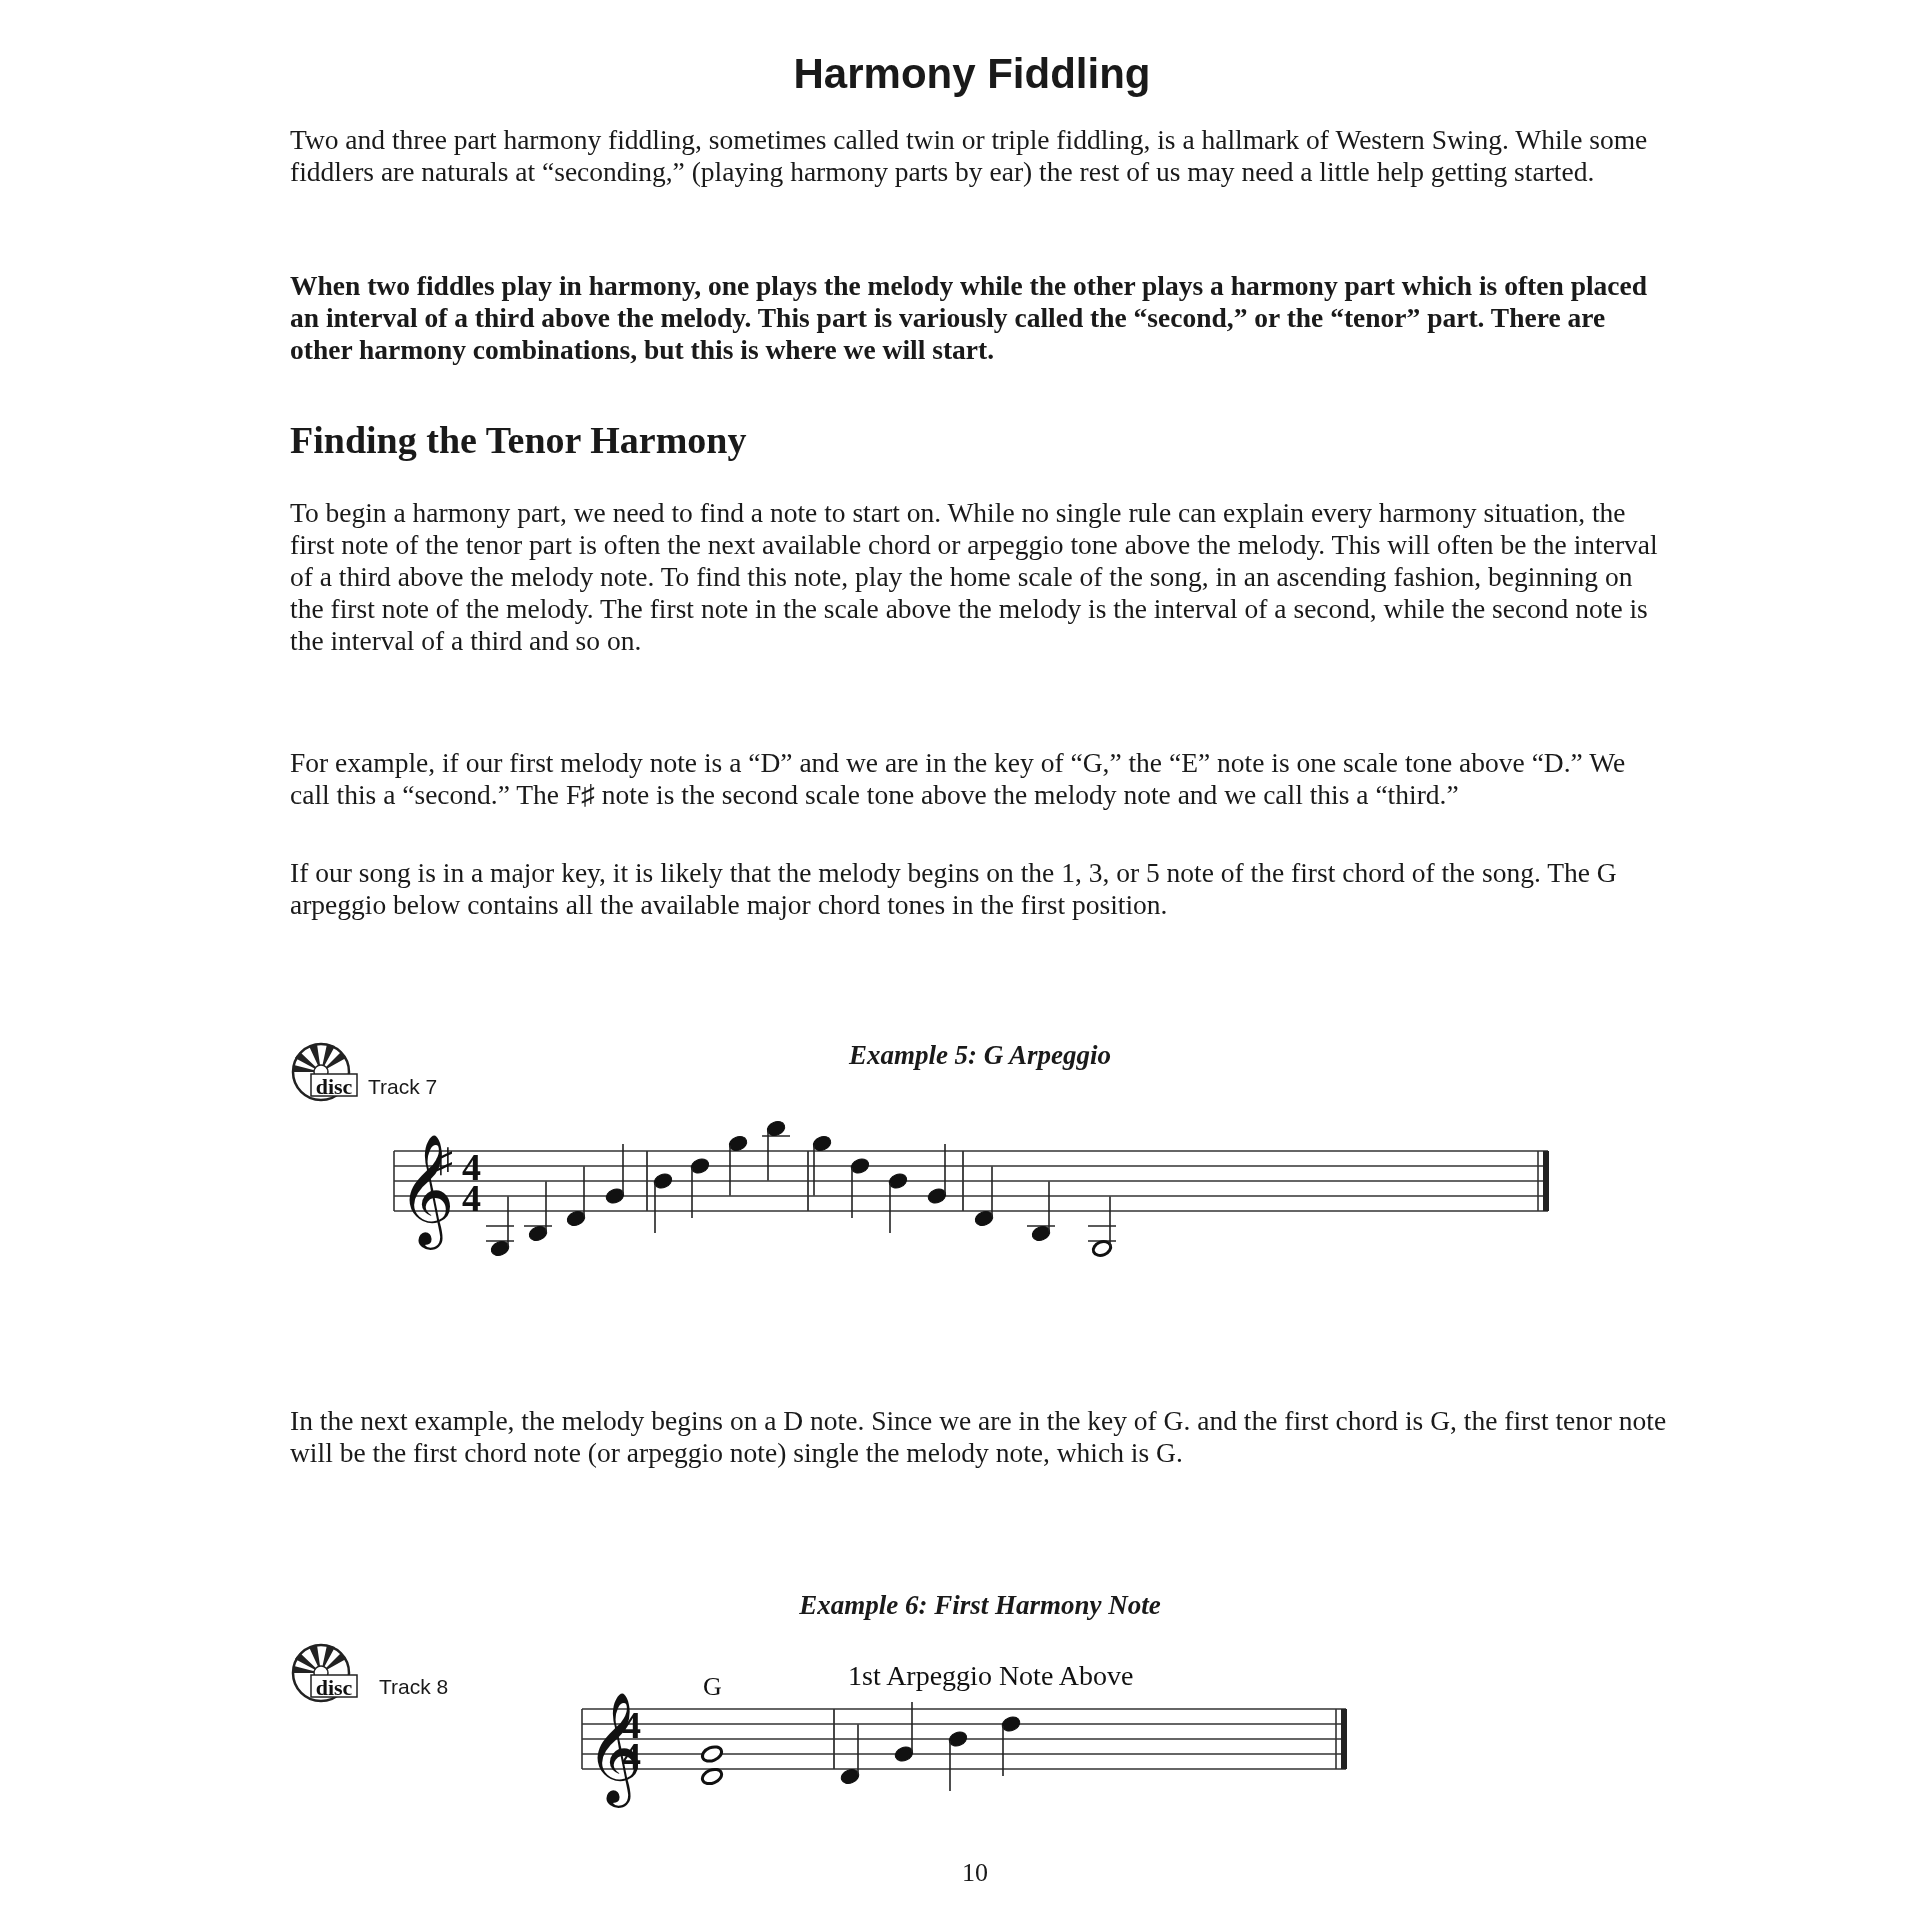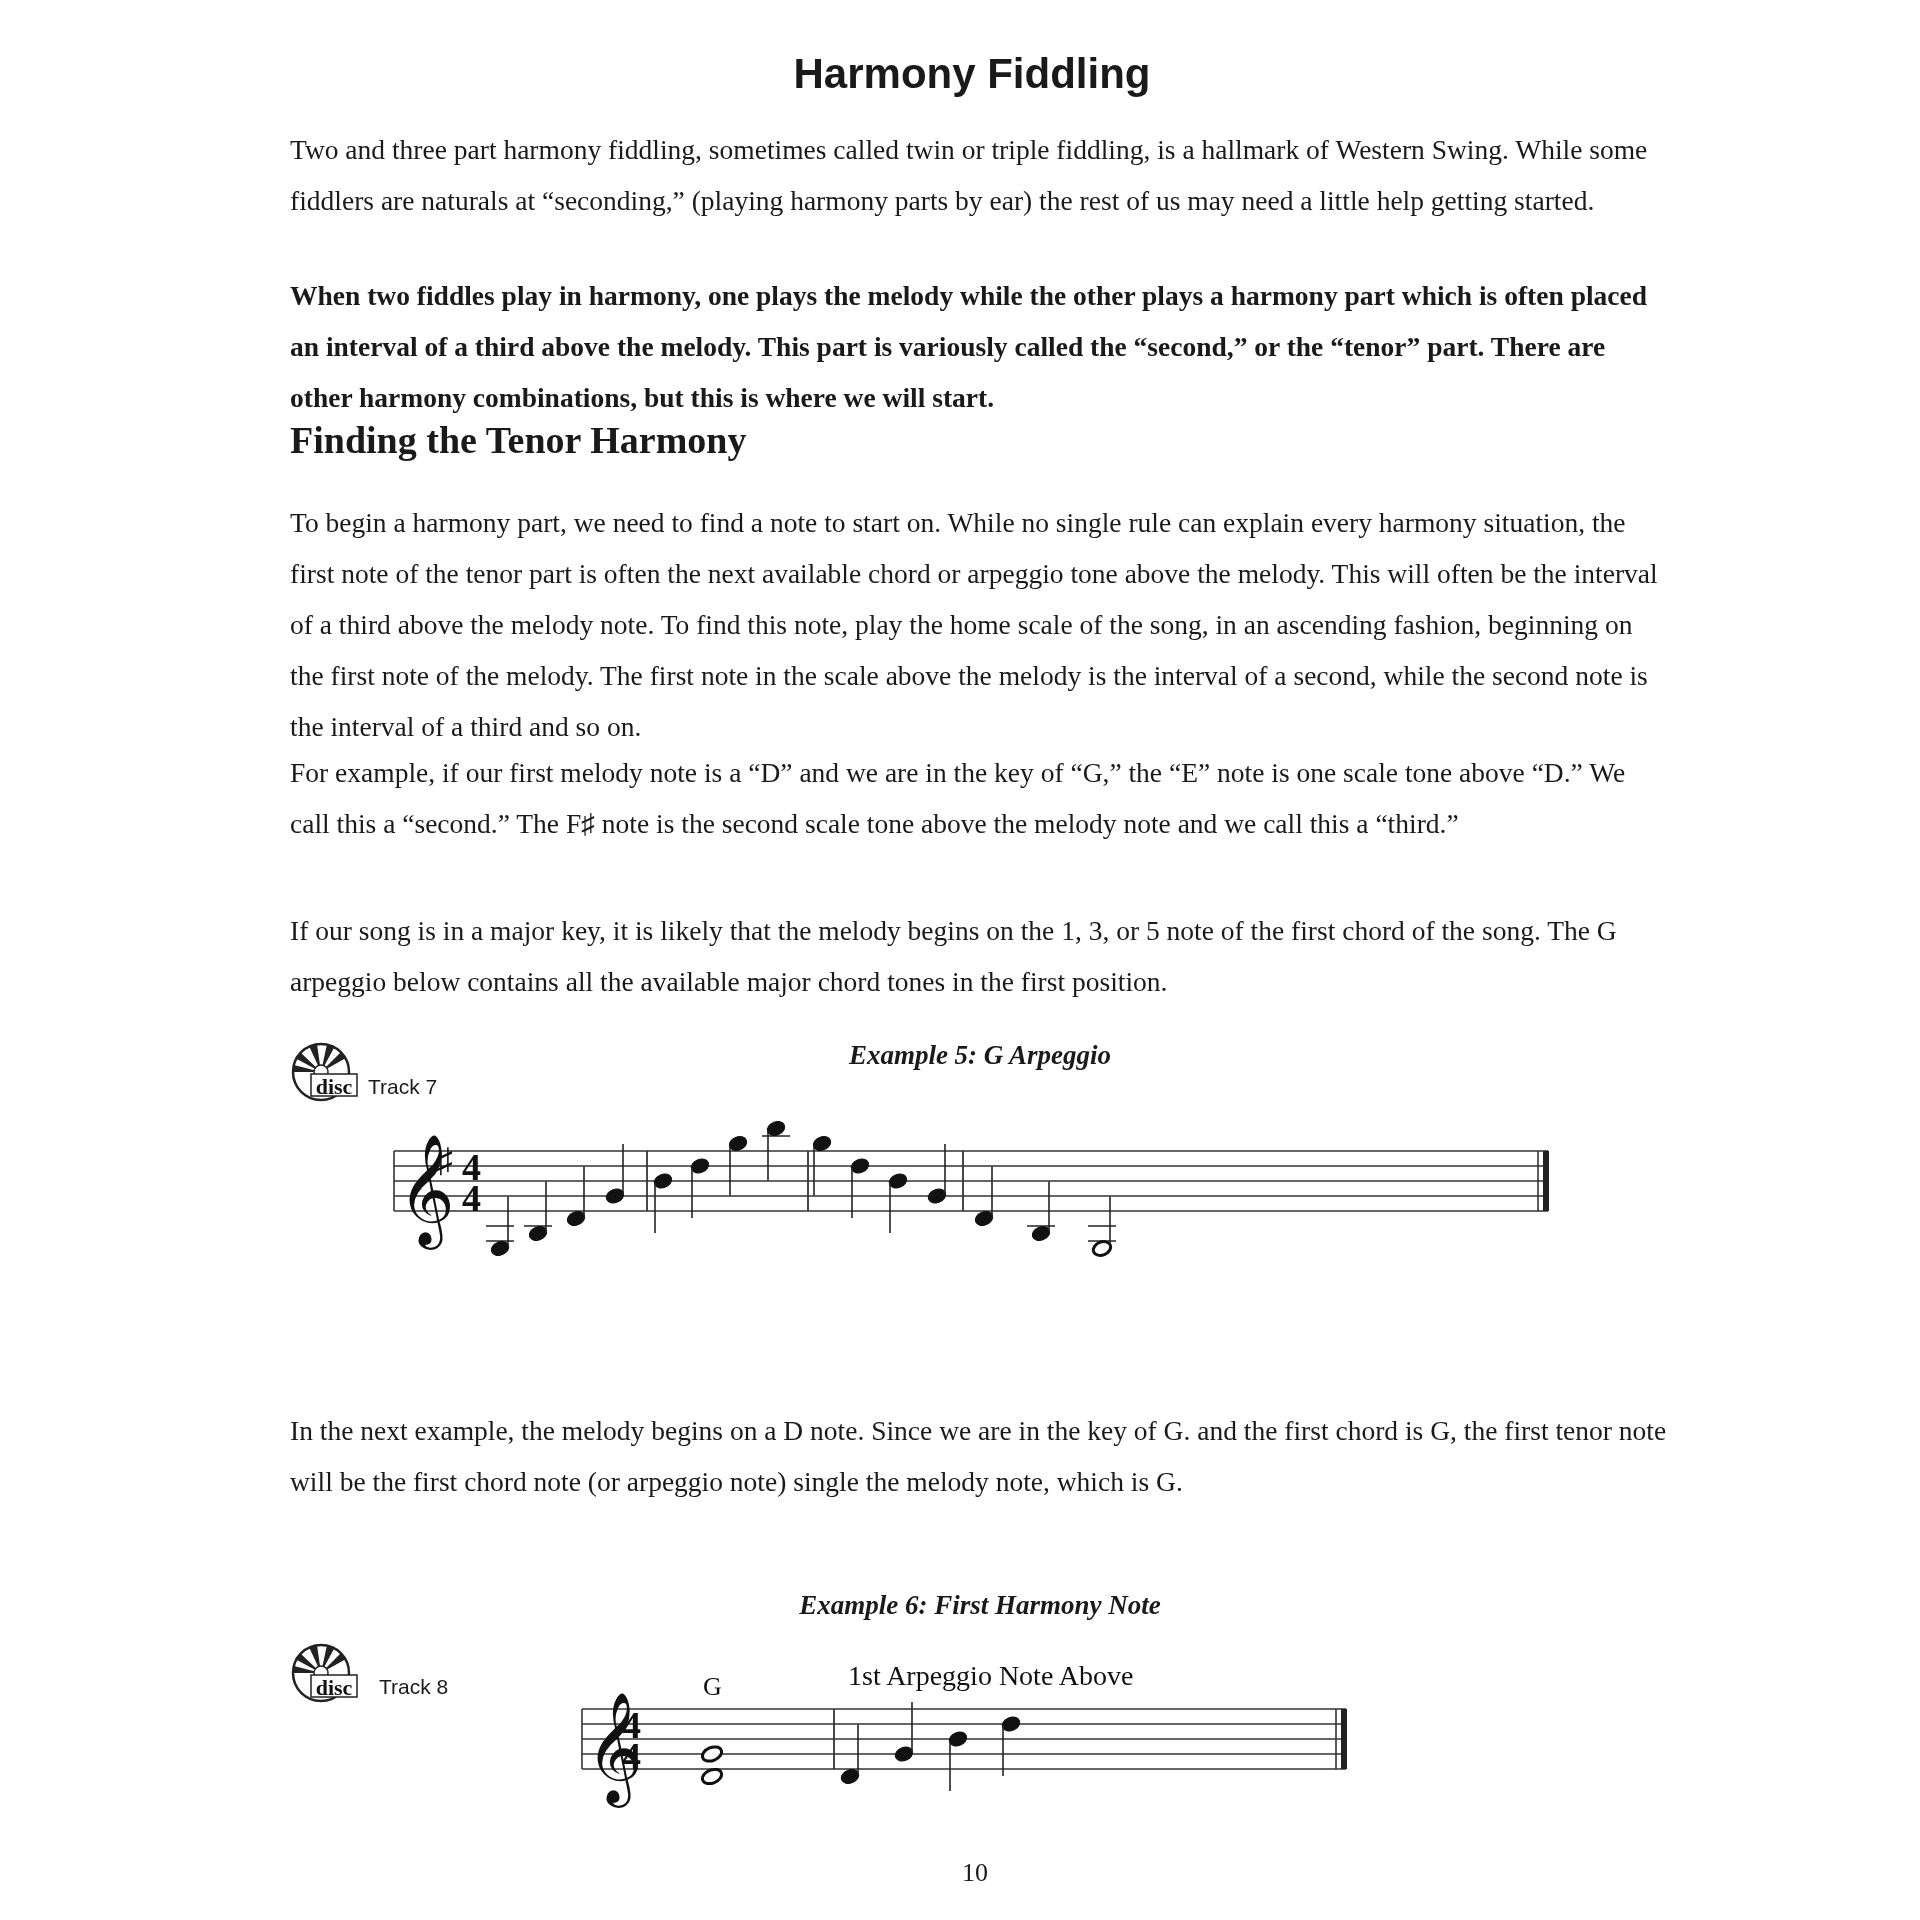--- a/index.html
+++ b/index.html
@@ -1,36 +1,36 @@
 <!DOCTYPE html>
 <html><head>
 <meta charset="utf-8">
 <style>
   html,body{margin:0;padding:0;background:#fff;}
   body{width:1920px;height:1920px;position:relative;overflow:hidden;color:#1a1a1a;}
   .abs{position:absolute;}
   .title{left:0;width:1944px;top:50px;text-align:center;font-family:"Liberation Sans",sans-serif;font-weight:bold;font-size:42px;letter-spacing:0px;}
-  .body{font-family:"Liberation Serif",serif;font-size:27.5px;line-height:51px;left:290px;width:1380px;}
+  .body{font-family:"Liberation Serif",serif;font-size:27.5px;line-height:32px;left:290px;width:1380px;}
   .h2{font-family:"Liberation Serif",serif;font-weight:bold;font-size:38px;left:290px;top:418px;}
   .extitle{font-family:"Liberation Serif",serif;font-weight:bold;font-size:27px;text-align:center;font-style:italic;}
   .track{font-family:"Liberation Sans",sans-serif;font-size:21px;}
   .pagenum{font-family:"Liberation Serif",serif;font-size:26px;left:0;width:1950px;text-align:center;top:1858px;}
   svg text{font-family:"Liberation Serif",serif;}
 </style>
 </head>
 <body>
 
 <div class="abs title">Harmony Fiddling</div>
 
 <div class="abs body" style="top:124px;">Two and three part harmony fiddling, sometimes called twin or triple fiddling, is a hallmark of Western Swing. While some fiddlers are naturals at “seconding,” (playing harmony parts by ear) the rest of us may need a little help getting started.</div>
 <div class="abs body" style="top:270px;font-weight:bold;">When two fiddles play in harmony, one plays the melody while the other plays a harmony part which is often placed an interval of a third above the melody. This part is variously called the “second,” or the “tenor” part. There are other harmony combinations, but this is where we will start.</div>
 <div class="abs h2">Finding the Tenor Harmony</div>
 <div class="abs body" style="top:497px;">To begin a harmony part, we need to find a note to start on. While no single rule can explain every harmony situation, the first note of the tenor part is often the next available chord or arpeggio tone above the melody. This will often be the interval of a third above the melody note. To find this note, play the home scale of the song, in an ascending fashion, beginning on the first note of the melody. The first note in the scale above the melody is the interval of a second, while the second note is the interval of a third and so on.</div>
 <div class="abs body" style="top:747px;">For example, if our first melody note is a “D” and we are in the key of “G,” the “E” note is one scale tone above “D.” We call this a “second.” The F♯ note is the second scale tone above the melody note and we call this a “third.”</div>
-<div class="abs body" style="top:905px;">If our song is in a major key, it is likely that the melody begins on the 1, 3, or 5 note of the first chord of the song. The G arpeggio below contains all the available major chord tones in the first position.</div>
+<div class="abs body" style="top:857px;">If our song is in a major key, it is likely that the melody begins on the 1, 3, or 5 note of the first chord of the song. The G arpeggio below contains all the available major chord tones in the first position.</div>
 
 <div class="abs extitle" style="left:700px;width:560px;top:1040px;">Example 5:  G Arpeggio</div>
 <div class="abs" style="left:289px;top:1042px;width:70px;height:62px;">
   <svg width="70" height="62" viewBox="0 0 70 62">
     <circle cx="32" cy="30" r="28" fill="#fff" stroke="#222" stroke-width="2.5"></circle>
     <path d="M32 30 L20 4 L28 2 Z M32 30 L38 2 L46 4 Z M32 30 L52 10 L57 16 Z M32 30 L6 16 L11 10 Z M32 30 L4 30 L5 23 Z" fill="#222"></path>
     <circle cx="32" cy="30" r="7" fill="#fff" stroke="#222" stroke-width="1.5"></circle>
     <rect x="22" y="32" width="46" height="22" fill="#fff" stroke="#222" stroke-width="1.5"></rect>
     <text x="45" y="52" font-size="22" font-weight="bold" text-anchor="middle" fill="#111" font-family="Liberation Sans, sans-serif">disc</text>
   </svg>

